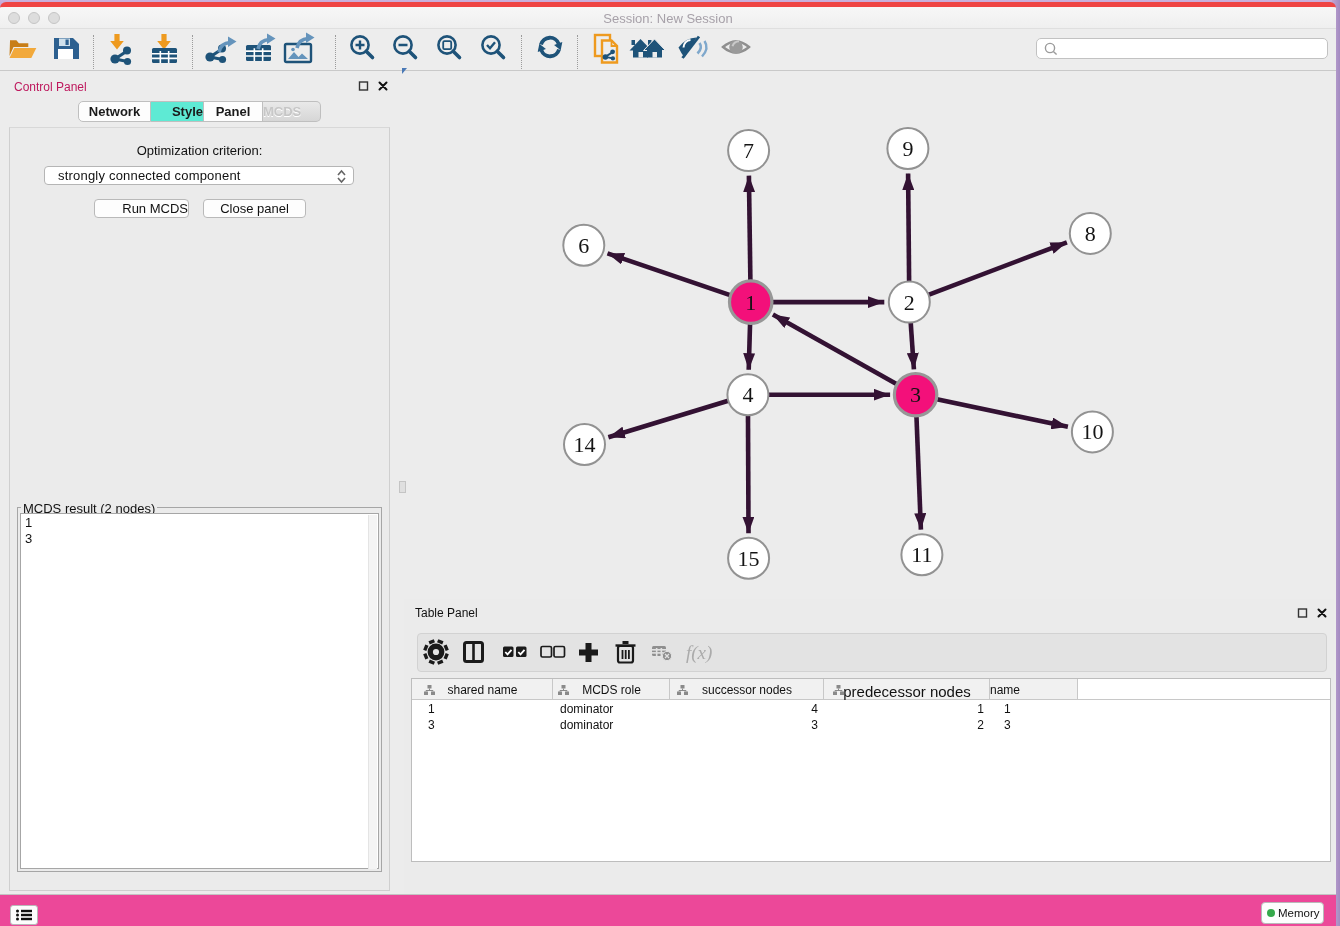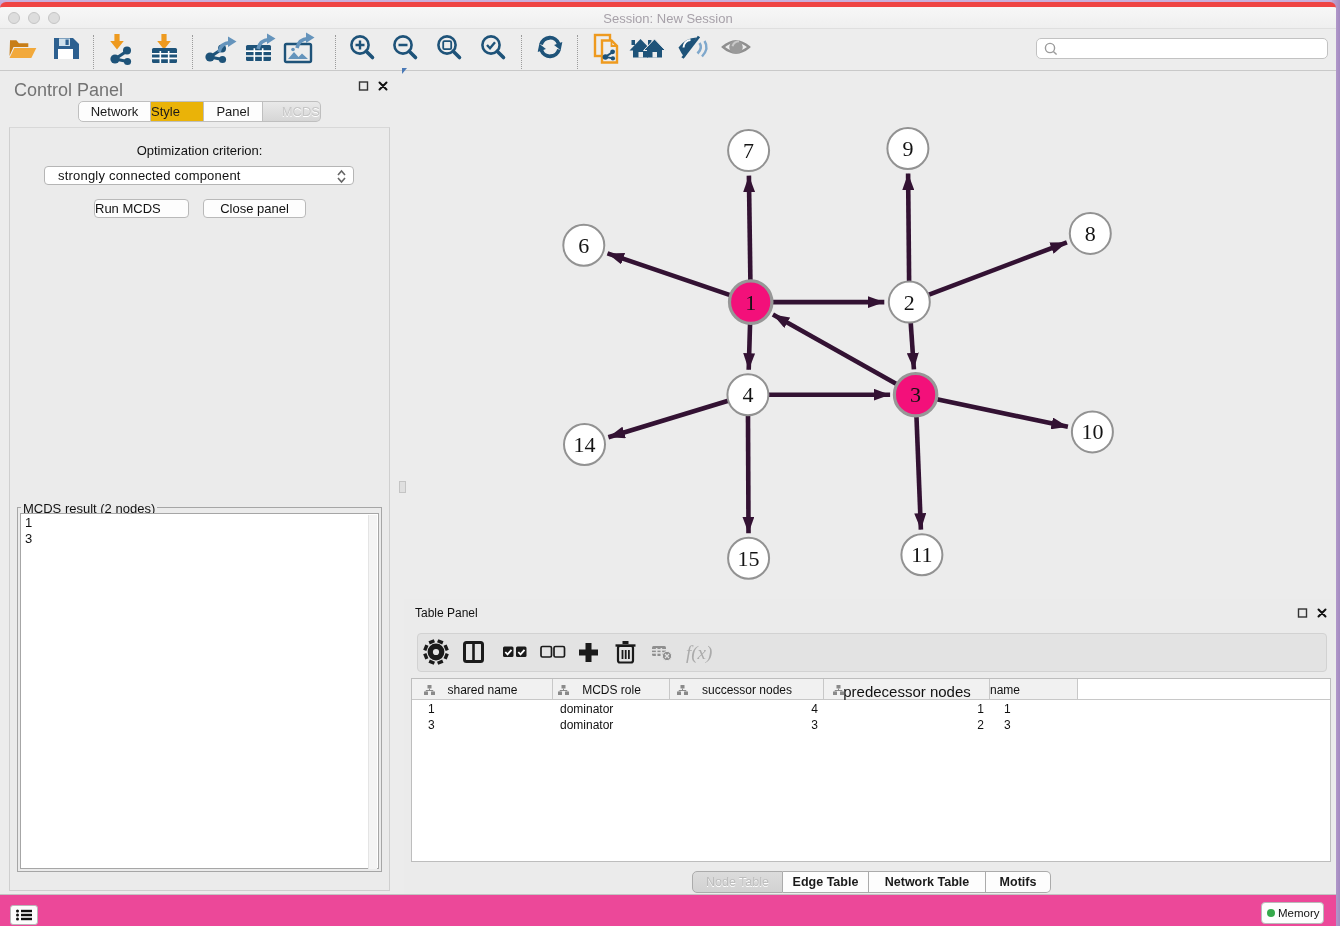--- a/index.html
+++ b/index.html
@@ -125,42 +125,42 @@
     <div style="position:absolute;left:335px;top:28px;height:34px;border-left:1px dotted #9B9B9B"></div>
     <div style="position:absolute;left:521px;top:28px;height:34px;border-left:1px dotted #9B9B9B"></div>
     <div style="position:absolute;left:577px;top:28px;height:34px;border-left:1px dotted #9B9B9B"></div>
   <div class="abs" style="left:1036px;top:31px;width:292px;height:21px;background:#fff;border:1px solid #C2C2C2;border-radius:5px">
     <svg width="16" height="16" style="position:absolute;left:6px;top:2px">
         <circle cx="7" cy="7" r="4.6" fill="none" stroke="#9B9B9B" stroke-width="1.4"></circle>
         <line x1="10.4" y1="10.4" x2="13.6" y2="13.6" stroke="#9B9B9B" stroke-width="1.4"></line>
       </svg>
   </div>
 
-  <div class="abs" style="left:14px;top:73px;font-size:18px;color:#737373">Control Panel</div>
+  <div class="abs" style="left:14px;top:73px;font-size:12px;color:#be185d">Control Panel</div>
   <svg class="abs" style="left:358px;top:73px" width="32" height="12">
     <rect x="1.5" y="2" width="8" height="8" fill="none" stroke="#333" stroke-width="1.4"></rect>
     <path d="M21.5,2.5 l7,7 M28.5,2.5 l-7,7" stroke="#111" stroke-width="2" stroke-linecap="round"></path>
   </svg>
 
-  <div class="abs" style="left:78px;top:94px;height:21px;display:flex;font-size:13px;font-weight:400;color:#1A1A1A">
+  <div class="abs" style="left:78px;top:94px;height:21px;display:flex;font-size:13px;font-weight:700;color:#1A1A1A">
     <div style="width:73px;background:#FDFDFD;border:1px solid #BFBFBF;border-radius:5px 0 0 5px;text-align:center;line-height:20px">Network</div>
-    <div style="width:53px;background:#eab308;border:1px solid #BFBFBF;border-left:none;text-align:left;line-height:20px">Style</div>
+    <div style="width:53px;background:#5eead4;border:1px solid #BFBFBF;border-left:none;text-align:right;line-height:20px">Style</div>
     <div style="width:59px;background:#FDFDFD;border:1px solid #BFBFBF;border-left:none;text-align:center;line-height:20px">Panel</div>
-    <div style="width:58px;background:linear-gradient(180deg,#E9E9E9,#D6D6D6);border:1px solid #BFBFBF;border-left:none;border-radius:0 5px 5px 0;text-align:right;line-height:20px;color:#C6C6C6;text-shadow:0 1px 0 #fff">MCDS</div>
+    <div style="width:58px;background:linear-gradient(180deg,#E9E9E9,#D6D6D6);border:1px solid #BFBFBF;border-left:none;border-radius:0 5px 5px 0;text-align:left;line-height:20px;color:#C6C6C6;text-shadow:0 1px 0 #fff">MCDS</div>
   </div>
 
   <div class="abs" style="left:9px;top:120px;width:381px;height:764px;border:1px solid #CFCFCF;border-top:1px solid #D8D8D8;background:#EBEBEB"></div>
   <div class="abs" style="left:9px;top:136px;width:381px;text-align:center;font-size:13px;color:#111">Optimization criterion:</div>
   <div class="abs" style="left:44px;top:159px;width:310px;height:19px;background:#fff;border:1px solid #B5B5B5;border-radius:4px;font-size:13px;color:#111;line-height:17px;padding-left:13px;letter-spacing:0.2px">strongly connected component
     <svg width="11" height="15" style="position:absolute;right:6px;top:2px">
         <path d="M2,6 l3.5,-4 l3.5,4" fill="none" stroke="#666" stroke-width="1.6"></path>
         <path d="M2,9 l3.5,4 l3.5,-4" fill="none" stroke="#666" stroke-width="1.6"></path>
       </svg>
   </div>
-  <div class="abs" style="left:94px;top:192px;width:95px;height:19px;background:#FDFDFD;border:1px solid #B9B9B9;border-radius:4px;font-size:13px;color:#111;text-align:left;line-height:17px">Run MCDS</div>
+  <div class="abs" style="left:94px;top:192px;width:95px;height:19px;background:#FDFDFD;border:1px solid #B9B9B9;border-radius:4px;font-size:13px;color:#111;text-align:right;line-height:17px">Run MCDS</div>
   <div class="abs" style="left:203px;top:192px;width:103px;height:19px;background:#FDFDFD;border:1px solid #B9B9B9;border-radius:4px;font-size:13px;color:#111;text-align:center;line-height:17px">Close panel</div>
 
   <div class="abs" style="left:17px;top:500px;width:365px;height:365px;border:1px solid #A6A6A6"></div>
   <div class="abs" style="left:21px;top:494px;background:#EBEBEB;padding:0 2px;font-size:13px;color:#111">MCDS result (2 nodes)</div>
   <div class="abs" style="left:20px;top:506px;width:359px;height:356px;background:#fff;border:1px solid #A6A6A6">
     <div style="padding:1px 0 0 4px;font-size:13px;line-height:16px;color:#111">1<br>3</div>
     <div class="abs" style="right:1px;top:1px;width:9px;height:354px;background:#F4F4F4;border-left:1px solid #E4E4E4"></div>
   </div>
 
   <div class="abs" style="left:399px;top:474px;width:7px;height:12px;background:#DFDFDF;border:1px solid #C4C4C4"></div>
@@ -307,26 +307,20 @@
       <div style="position:relative;height:16px">
         <span class="abs" style="left:16px">3</span>
           <span class="abs" style="left:148px">dominator</span>
         <span class="abs" style="left:334px;width:72px;text-align:right">3</span>
         <span class="abs" style="left:500px;width:72px;text-align:right">2</span>
         <span class="abs" style="left:592px">3</span>
       </div>
     </div>
   </div>
 
-  <div class="abs" style="left:692px;top:864px;height:22px;display:flex;font-size:12.5px;color:#1A1A1A">
-    <div style="width:91px;background:linear-gradient(180deg,#DCDCDC,#D2D2D2);border:1px solid #ABABAB;border-radius:5px 0 0 5px;text-align:center;line-height:20px;color:#BDBDBD;text-shadow:0 1px 0 #fff">Node Table</div>
-    <div style="width:86px;background:#FDFDFD;border:1px solid #ABABAB;border-left:none;text-align:center;line-height:20px;font-weight:600">Edge Table</div>
-    <div style="width:117px;background:#FDFDFD;border:1px solid #ABABAB;border-left:none;text-align:center;line-height:20px;font-weight:600">Network Table</div>
-    <div style="width:65px;background:#FDFDFD;border:1px solid #ABABAB;border-left:none;border-radius:0 5px 5px 0;text-align:center;line-height:20px;font-weight:600">Motifs</div>
-  </div>
 
   <div class="abs" style="left:0;top:887px;width:1336px;height:37px;background:#ec4899;border-top:1px solid #C3C3C3">
     <div class="abs" style="left:10px;top:10px;width:28px;height:20px;background:#FDFDFD;border:1px solid #B9B9B9;border-radius:3px">
       <svg width="16" height="12" style="position:absolute;left:5px;top:3px">
         <circle cx="1.5" cy="2" r="1.5" fill="#111"></circle>
           <rect x="5" y="0.8" width="11" height="2.4" fill="#111"></rect>
         <circle cx="1.5" cy="6" r="1.5" fill="#111"></circle>
           <rect x="5" y="4.8" width="11" height="2.4" fill="#111"></rect>
         <circle cx="1.5" cy="10" r="1.5" fill="#111"></circle>
           <rect x="5" y="8.8" width="11" height="2.4" fill="#111"></rect>

